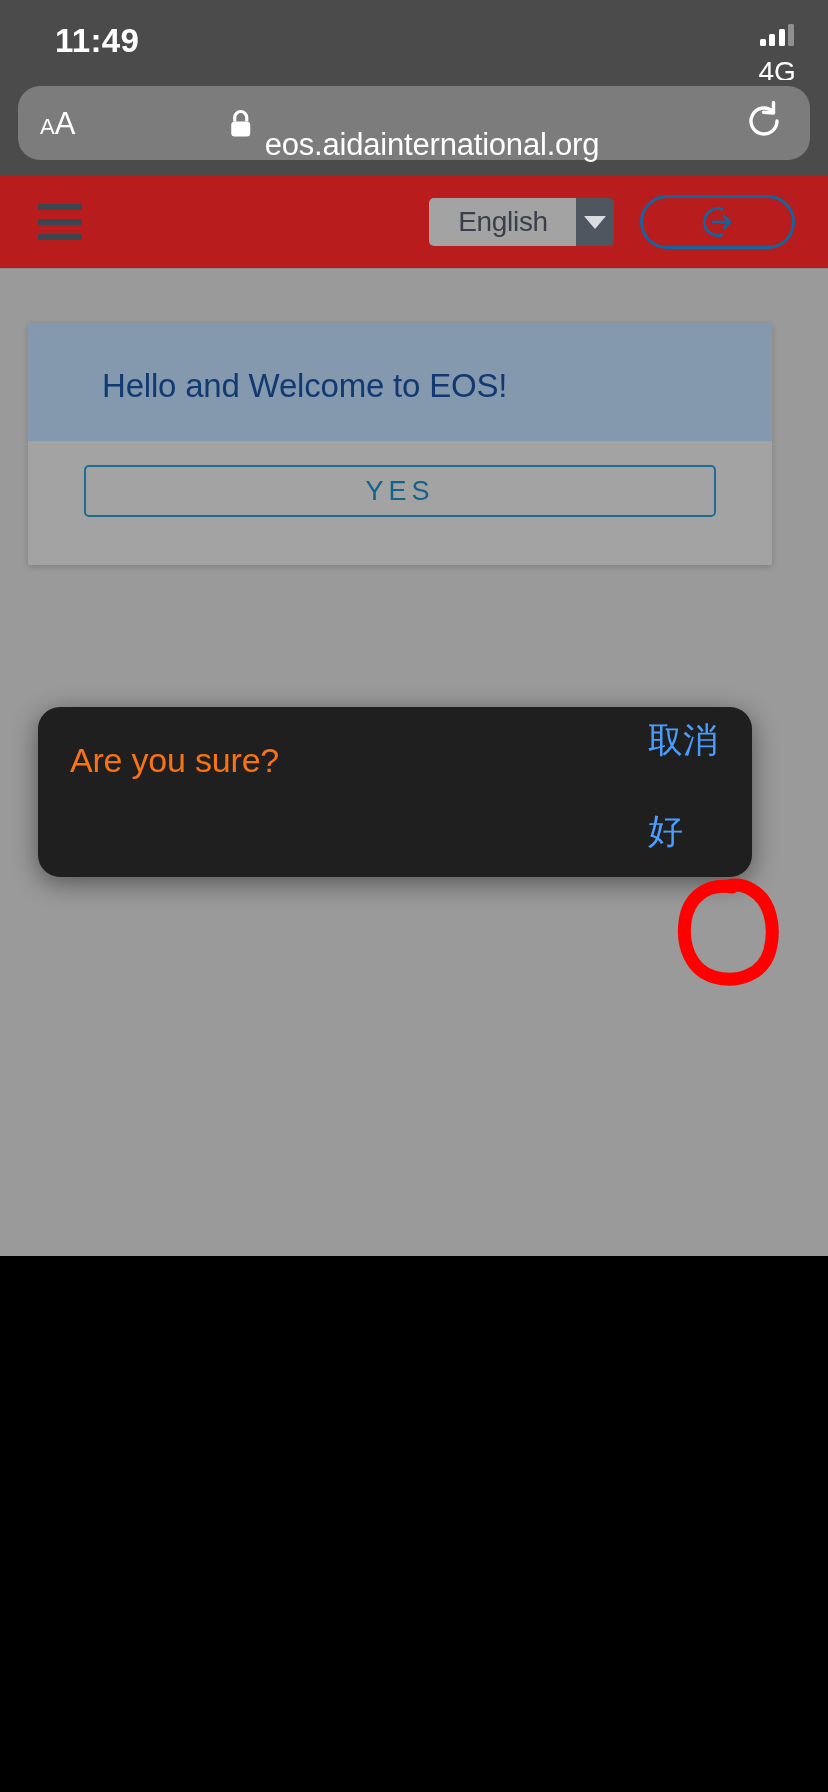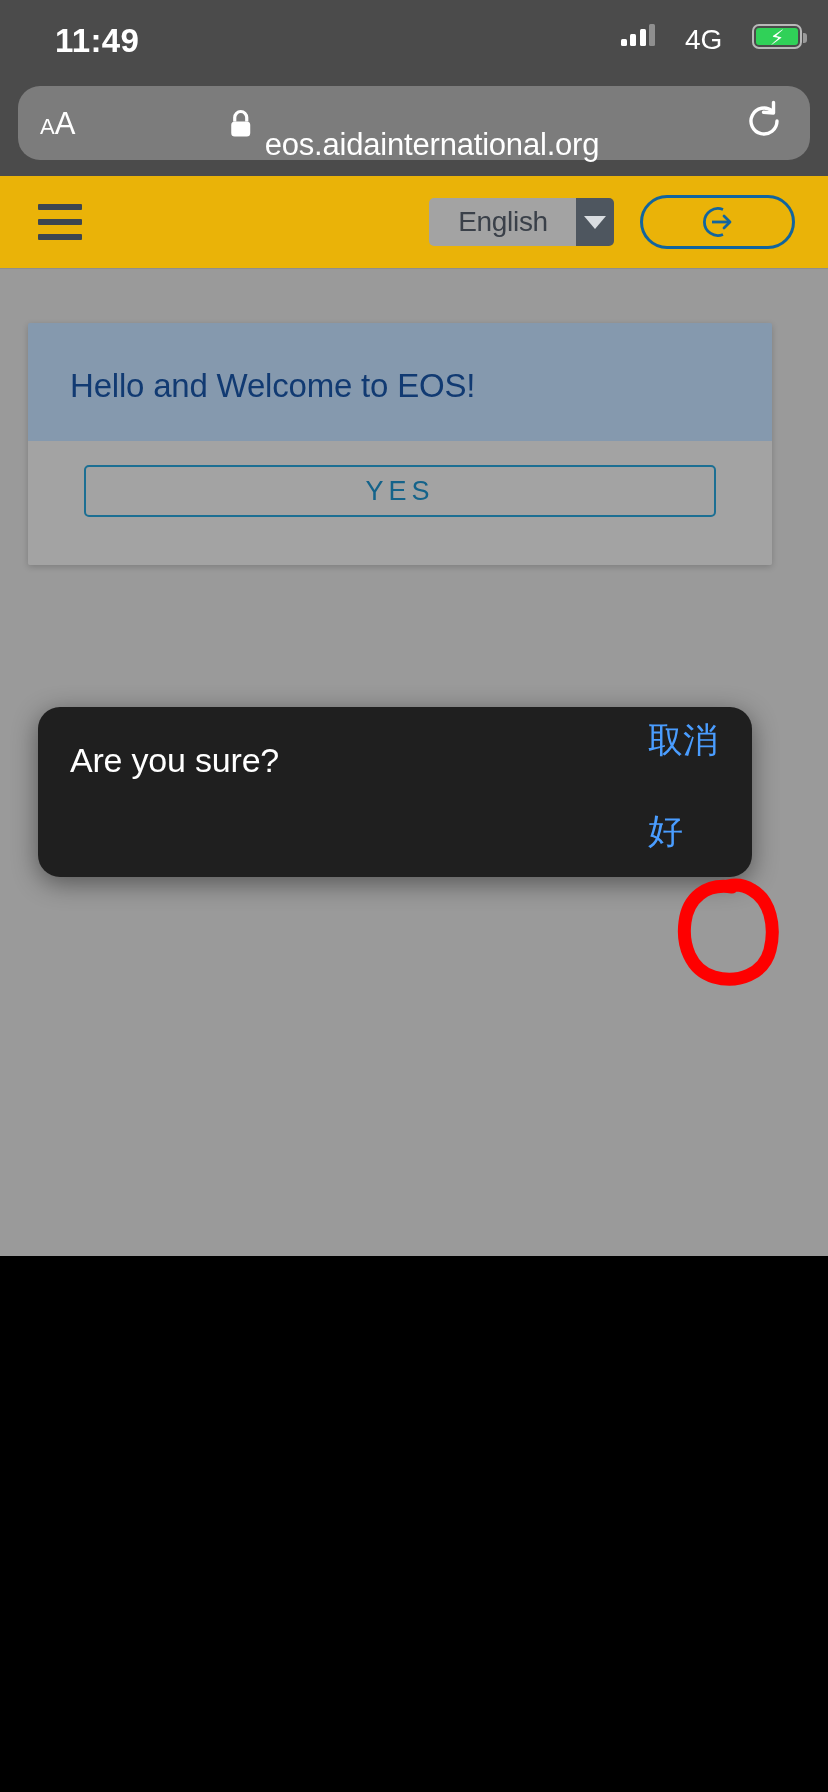--- a/index.html
+++ b/index.html
@@ -35,22 +35,24 @@
     font-size: 33px;
     font-weight: 600;
     color: #ffffff;
     letter-spacing: 0.3px;
   }
   #status-right {
     position: absolute;
     right: 26px;
     top: 24px;
     display: flex;
-    gap: 28px;
+    align-items: center;
+    gap: 10px;
     height: 34px;
+    flex-direction: column;
   }
   .signal-bars {
     display: flex;
     align-items: flex-end;
     gap: 3.5px;
     height: 22px;
   }
   .signal-bars i { display: block; width: 6px; border-radius: 1.5px; background: #8f8f8f; }
   .signal-bars i.on { background: #ffffff; }
   .sb1 { height: 7px; }
@@ -148,21 +150,21 @@
     height: 1442px;
     background: #9a9a9a;
     overflow: hidden;
   }
 
   
   #site-header {
     position: absolute;
     top: 0; left: 0;
     width: 828px; height: 93px;
-    background: #eab308;
+    background: #b91c1c;
     border-bottom: 1px solid #8e8e8e;
   }
   #hamburger {
     position: absolute;
     left: 38px; top: 50%;
     transform: translateY(-50%);
     width: 44px;
     display: flex;
     flex-direction: column;
     gap: 9px;
@@ -231,20 +233,21 @@
   #card-body {
     background: #8599ae;
     padding: 36px 42px 28px 42px;
   }
   #card-body p {
     font-size: 33px;
     line-height: 54px;
     color: #113a72;
     font-weight: 400;
     letter-spacing: -0.2px;
+    margin-left: 32px;
   }
   #card-footer {
     background: #a3a3a3;
     padding: 24px 56px 48px 56px;
   }
   #yes-button {
     display: block;
     width: 100%;
     height: 52px;
     border: 2px solid #1c6f93;
@@ -265,21 +268,21 @@
     width: 714px; height: 170px;
     background: #1f1f1f;
     border-radius: 22px;
     box-shadow: 0 6px 26px rgba(0,0,0,0.45);
     z-index: 40;
   }
   #dialog-title {
     position: absolute;
     left: 32px; top: 34px;
     font-size: 34px;
-    color: #ffffff;
+    color: #f97316;
     letter-spacing: -0.2px;
   }
   #dialog-actions {
     position: absolute;
     right: 28px; bottom: 20px;
     display: flex;
     align-items: flex-start;
     gap: 40px;
     flex-direction: column;
   }

